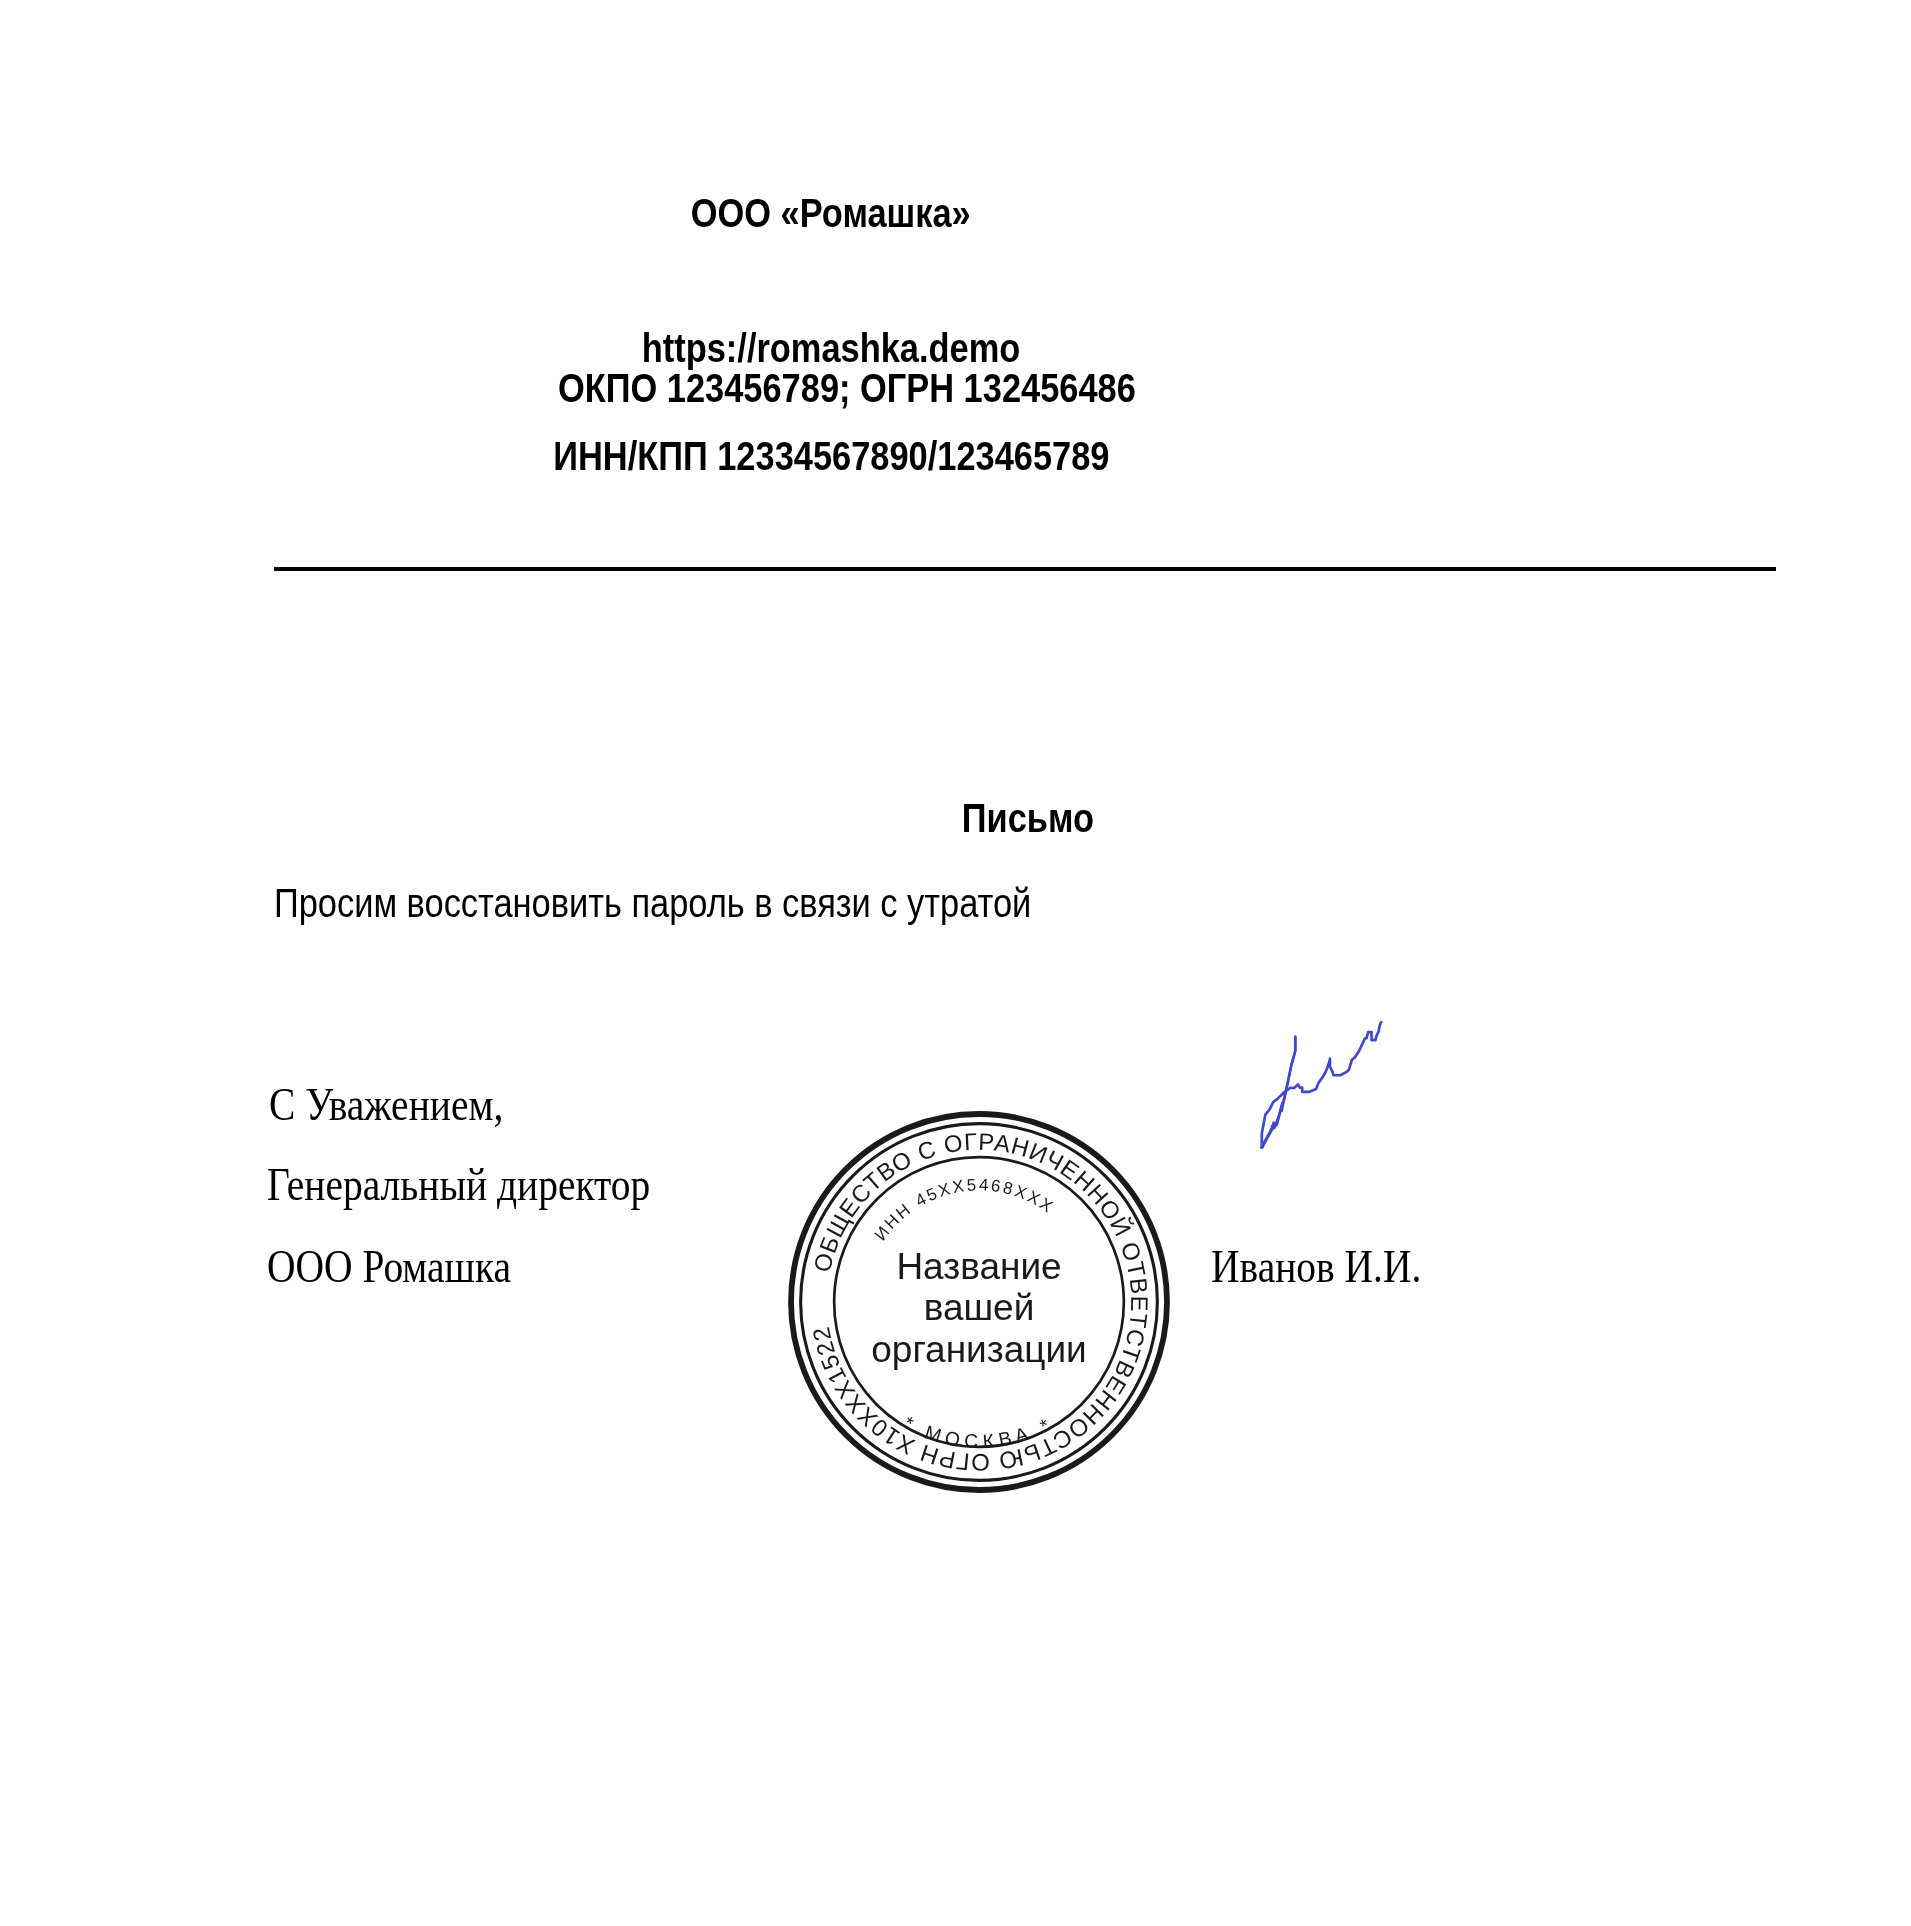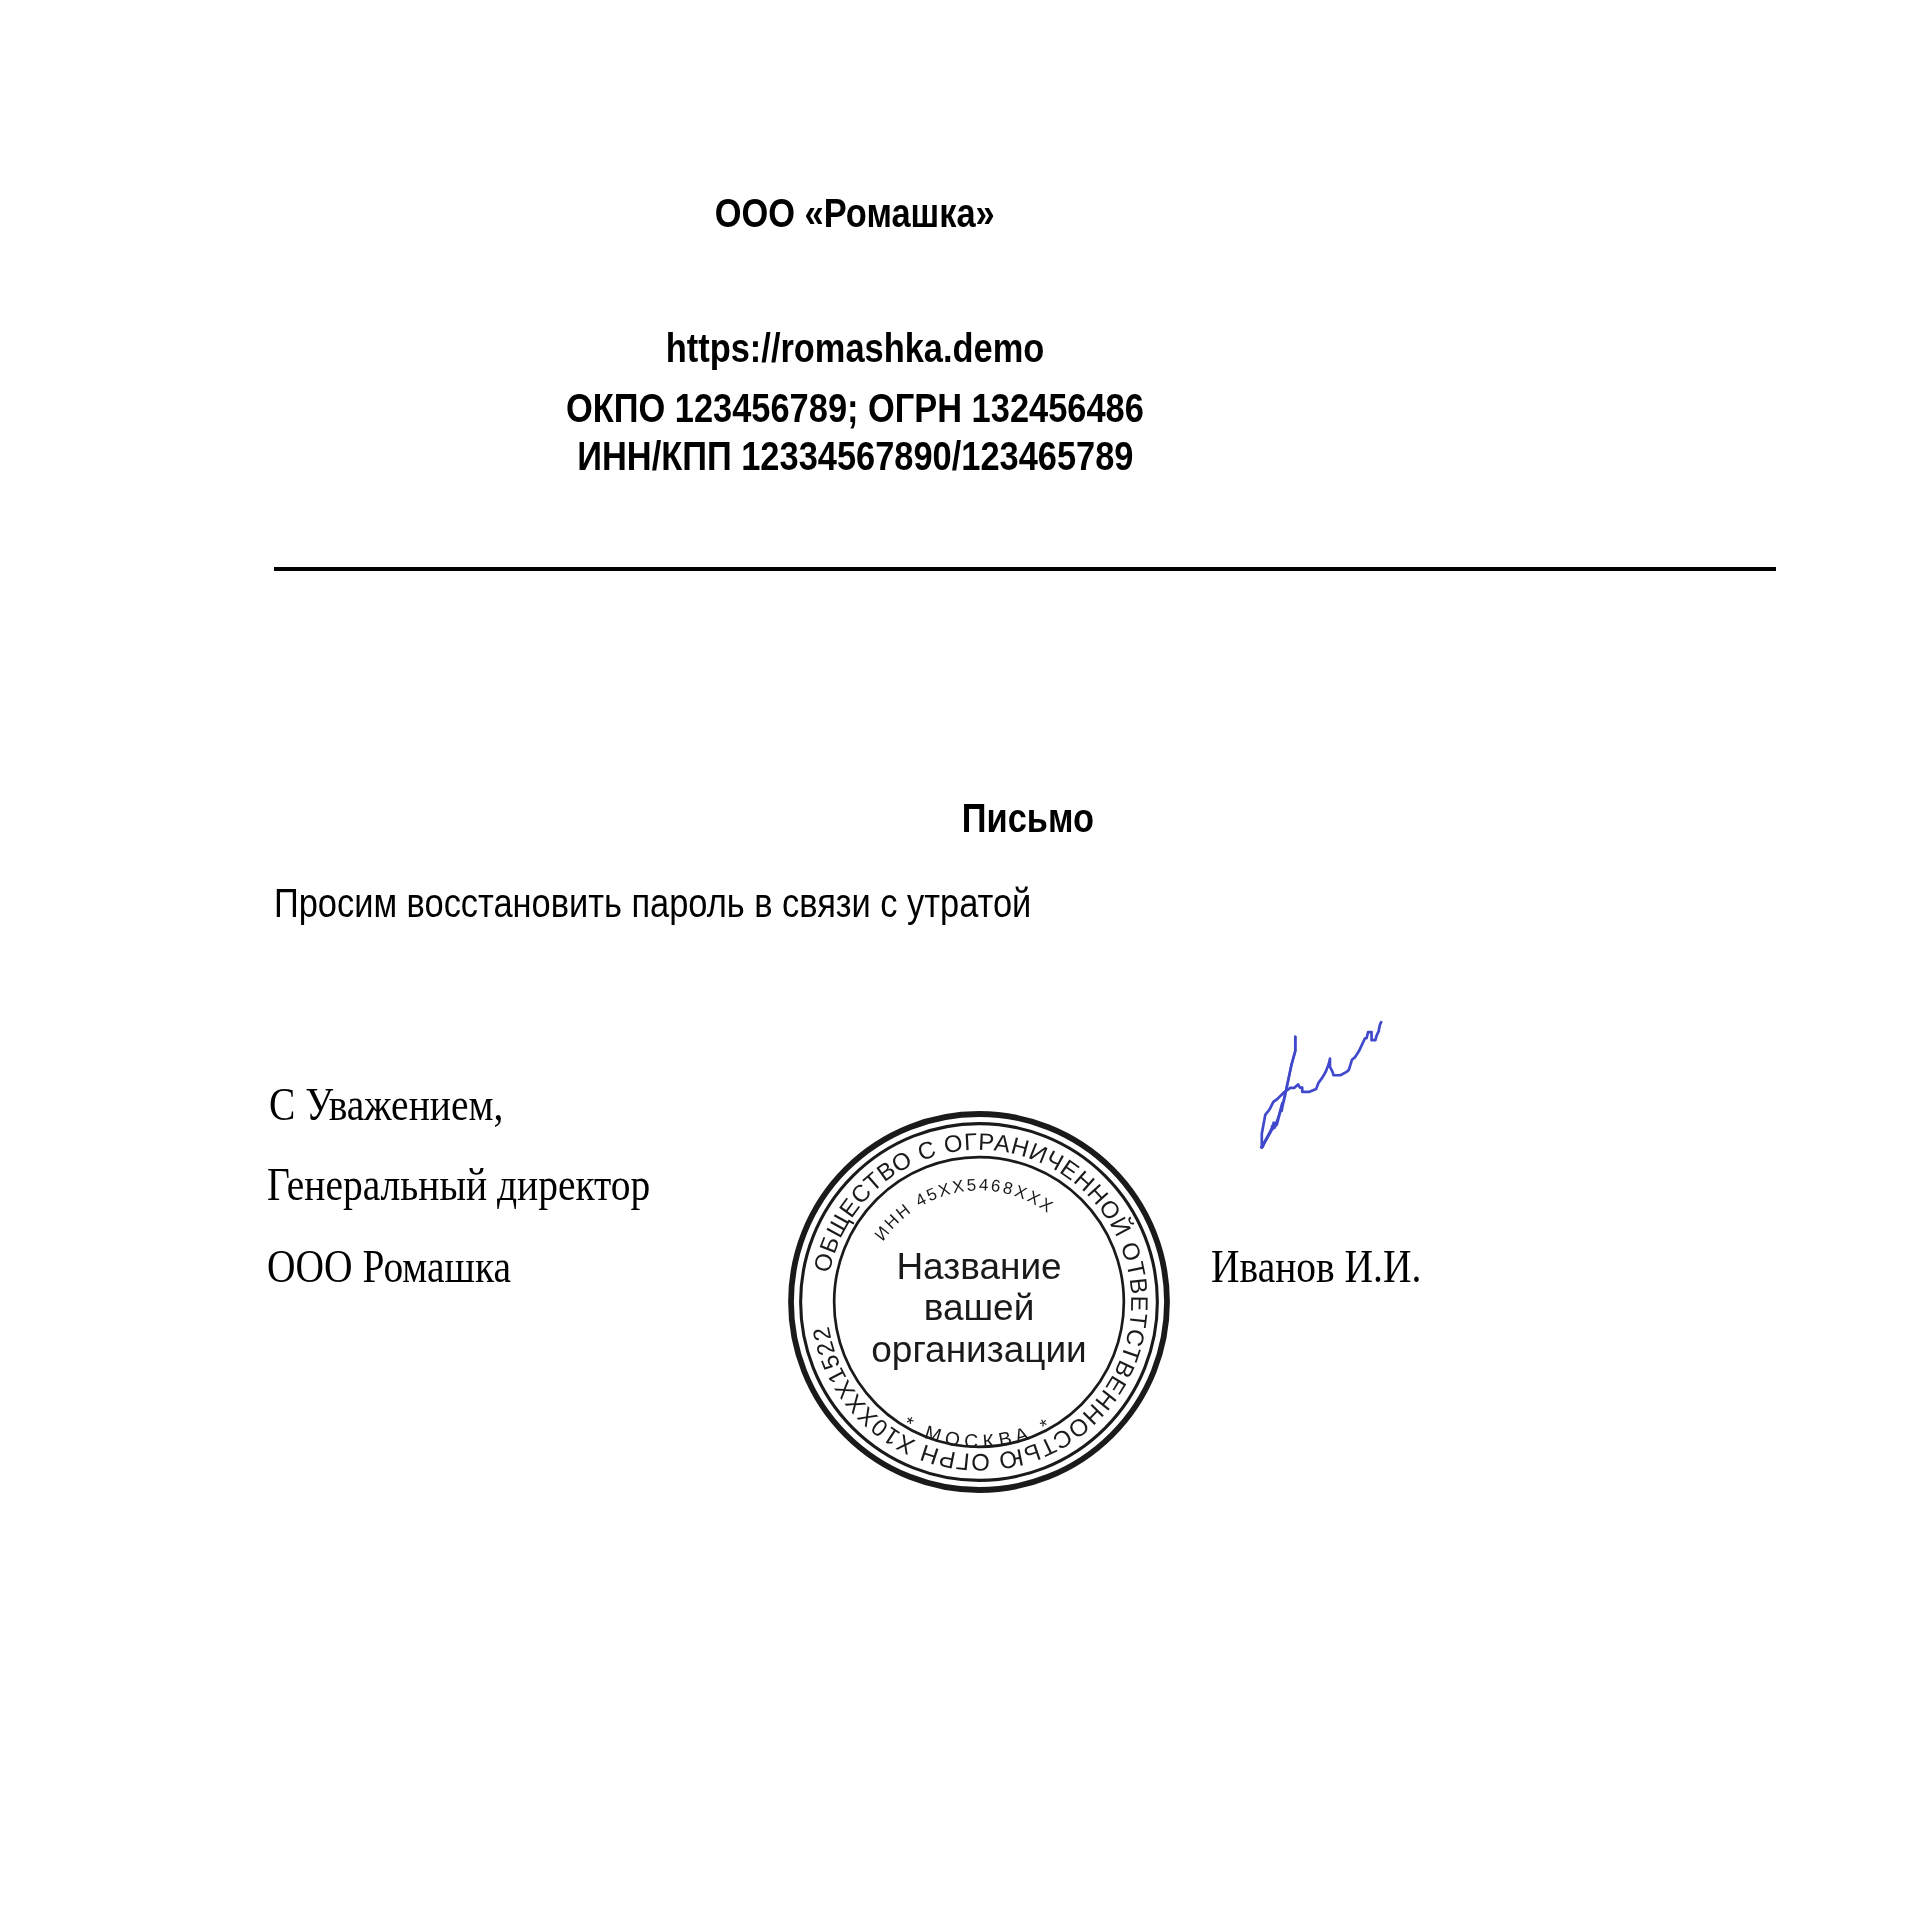--- a/index.html
+++ b/index.html
@@ -4,21 +4,20 @@
 <style>
   html, body { margin: 0; padding: 0; background: #ffffff; }
   body { width: 1911px; height: 2703px; position: relative; overflow: hidden; }
   .page { position: absolute; left: 0; top: 0; width: 1911px; height: 2703px; background: #ffffff; }
 
   .hdr {
     position: absolute; left: 0; width: 1662px; text-align: center;
     font-family: "Liberation Sans", "DejaVu Sans", sans-serif;
     font-weight: bold; font-size: 40px; line-height: 1; color: #000;
     white-space: nowrap;
-    margin-left: 24px;
   }
   .hdr span { display: inline-block; transform: scaleX(0.86); transform-origin: center; }
 
   .rule { position: absolute; left: 274px; top: 567px; width: 1502px; height: 3.9px; background: #000; }
 
   .title {
     position: absolute; left: 0; width: 2055px; text-align: center;
     font-family: "Liberation Sans", "DejaVu Sans", sans-serif;
     font-weight: bold; font-size: 40px; line-height: 1; color: #000;
   }
@@ -41,21 +40,21 @@
   .stamp { position: absolute; left: 786px; top: 1109px; width: 386px; height: 386px; }
   .signature { position: absolute; left: 1194px; top: 1002px; width: 597px; height: 289px; }
 </style>
 </head>
 <body>
 
 <div class="page">
 
   <div class="hdr" style="top:193px;"><span>ООО «Ромашка»</span></div>
   <div class="hdr" style="top:328px;"><span>https://romashka.demo</span></div>
-  <div class="hdr" style="top:388px;"><span>ОКПО 123456789; ОГРН 132456486</span></div>
+  <div class="hdr" style="top:368px;padding-left:16px;"><span>ОКПО 123456789; ОГРН 132456486</span></div>
   <div class="hdr" style="top:436px;text-align:center;"><span>ИНН/КПП 12334567890/123465789</span></div>
 
   <div class="rule"></div>
 
   <div class="title" style="top:798px;"><span>Письмо</span></div>
   <div class="body-text" style="top:883px;">Просим восстановить пароль в связи с утратой</div>
 
   <div class="serif" style="left:269px; top:1081px;">С Уважением,</div>
   <div class="serif" style="left:267px; top:1161px;">Генеральный директор</div>
   <div class="serif" style="left:267px; top:1243px;">ООО Ромашка</div>

